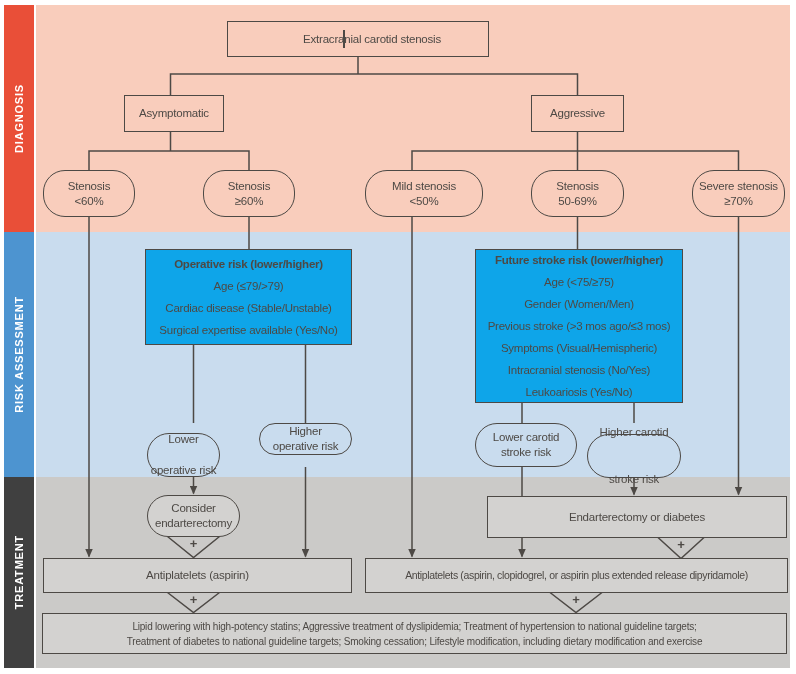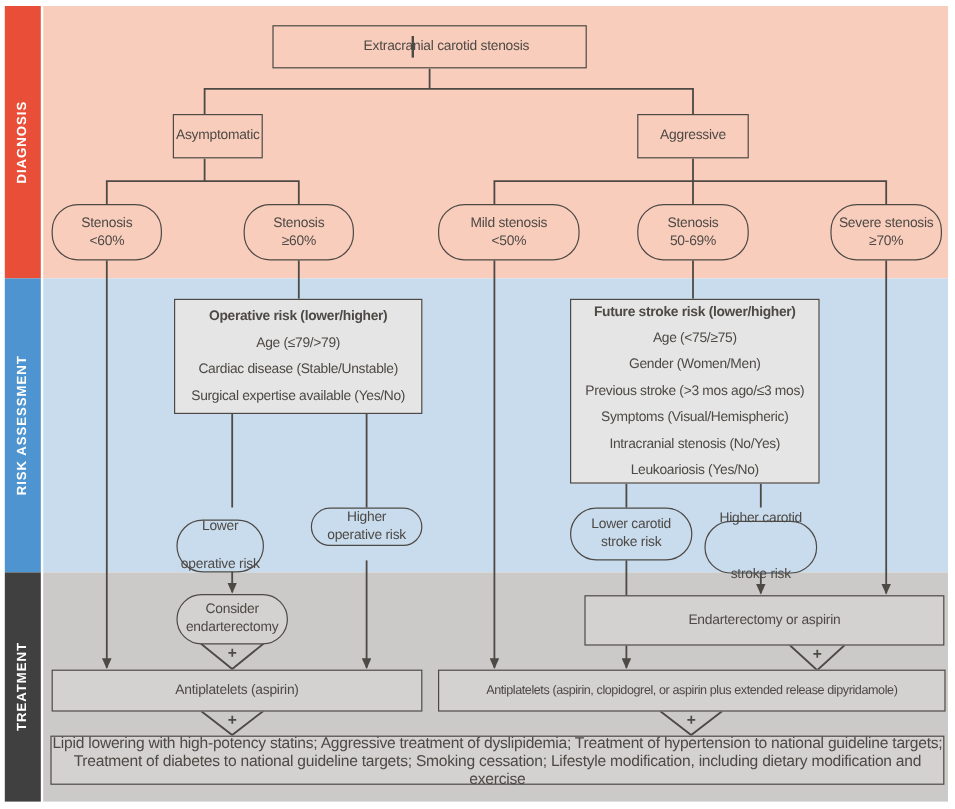--- a/index.html
+++ b/index.html
@@ -19,31 +19,31 @@
   .band-trt{top:477px;height:191px;background:#cbcac8;}
   
   svg.wires{position:absolute;left:0;top:0;}
   
   .node{position:absolute;box-sizing:border-box;border:1.5px solid #4d4945;
         display:flex;flex-direction:column;align-items:center;justify-content:center;
         text-align:center;font-size:11.5px;line-height:15px;letter-spacing:-0.2px;}
   .pink{background:#f9cdbc;}
   .blue{background:#c9dcee;}
   .grayb{background:#d3d2d0;}
-  .panel{position:absolute;box-sizing:border-box;border:1.5px solid #4d4945;background:#e5e5e5;
+  .panel{position:absolute;box-sizing:border-box;border:1.5px solid #4d4945;background:#0ea5e9;
          display:flex;flex-direction:column;align-items:center;justify-content:center;
          text-align:center;font-size:11.5px;letter-spacing:-0.25px;}
   .panel .row{line-height:22px;white-space:nowrap;}
   .panel .title{font-weight:bold;}
   .tight{font-size:10.5px;letter-spacing:-0.35px;white-space:nowrap;}
   .plus{position:absolute;transform:translateX(-50%);font-size:13px;font-weight:600;
         color:#4d4945;line-height:14px;}
   .cursor{position:absolute;width:1.5px;height:18px;background:#4d4945;}
   .small2{line-height:15px;border-radius:22px;}
-  .lipid{font-size:13px;line-height:15px;letter-spacing:-0.2px;text-align:center;}
+  .lipid{font-size:10px;line-height:15px;letter-spacing:-0.2px;text-align:center;}
 </style>
 </head>
 <body>
 
 <div class="stage">
 
   <div class="side side-diag">
     <span class="vlabel">DIAGNOSIS</span>
   </div>
   <div class="side side-risk">
@@ -90,21 +90,21 @@
       <polygon fill="#cbcac8" points="550,590.5 602,590.5 602,593.5 576,612.5 550,593.5"></polygon>
       <path d="M550,592.5 L576,612.5 L602,592.5" stroke="#4d4945" stroke-width="1.5" fill="none"></path>
     </g>
   </svg>
 
   <div class="node pink" style="left:227px;top:21px;width:262px;height:36px;padding-left:28px;">
     <span>Extracranial carotid stenosis</span>
   </div>
   <div class="cursor" style="left:343px;top:30px;"></div>
 
-  <div class="node pink" style="left:124px;top:95px;width:75px;height:37px;margin-left:20px;">
+  <div class="node pink" style="left:124px;top:95px;width:100px;height:37px;">
     <span>Asymptomatic</span>
   </div>
   <div class="node pink" style="left:531px;top:95px;width:93px;height:37px;">
     <span>Aggressive</span>
   </div>
 
   <div class="node pink small2" style="left:43px;top:170px;width:92px;height:47px;">
     <span>Stenosis</span>
     <span>&lt;60%</span>
   </div>
@@ -157,21 +157,21 @@
   <div class="node blue small2" style="left:587px;top:434px;width:94px;height:44px;gap:32px;">
     <span>Higher carotid</span>
     <span>stroke risk</span>
   </div>
 
   <div class="node grayb small2" style="left:147px;top:495px;width:93px;height:42px;">
     <span>Consider</span>
     <span>endarterectomy</span>
   </div>
   <div class="node grayb" style="left:487px;top:496px;width:300px;height:42px;">
-    <span>Endarterectomy or aspirin</span>
+    <span>Endarterectomy or diabetes</span>
   </div>
   <div class="node grayb" style="left:43px;top:558px;width:309px;height:35px;text-align:center;">
     <span>Antiplatelets (aspirin)</span>
   </div>
   <div class="node grayb" style="left:365px;top:558px;width:423px;height:35px;">
     <span class="tight">Antiplatelets (aspirin, clopidogrel, or aspirin plus extended release dipyridamole)</span>
   </div>
   <div class="node grayb lipid" style="left:42px;top:613px;width:745px;height:41px;">
     <span>Lipid lowering with high-potency statins; Aggressive treatment of dyslipidemia; Treatment of hypertension to national guideline targets;</span>
     <span>Treatment of diabetes to national guideline targets; Smoking cessation; Lifestyle modification, including dietary modification and exercise</span>

